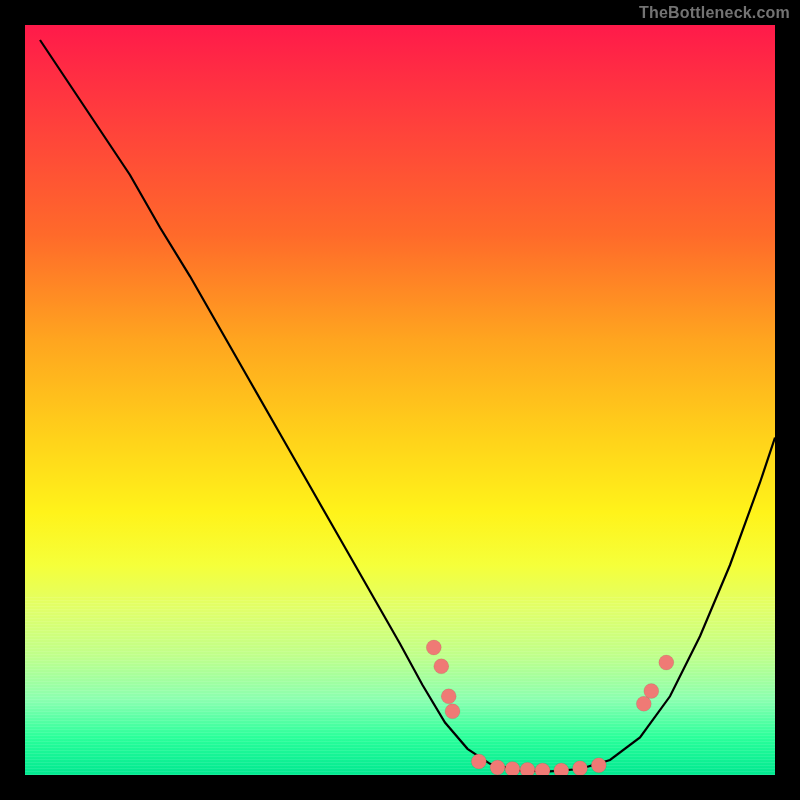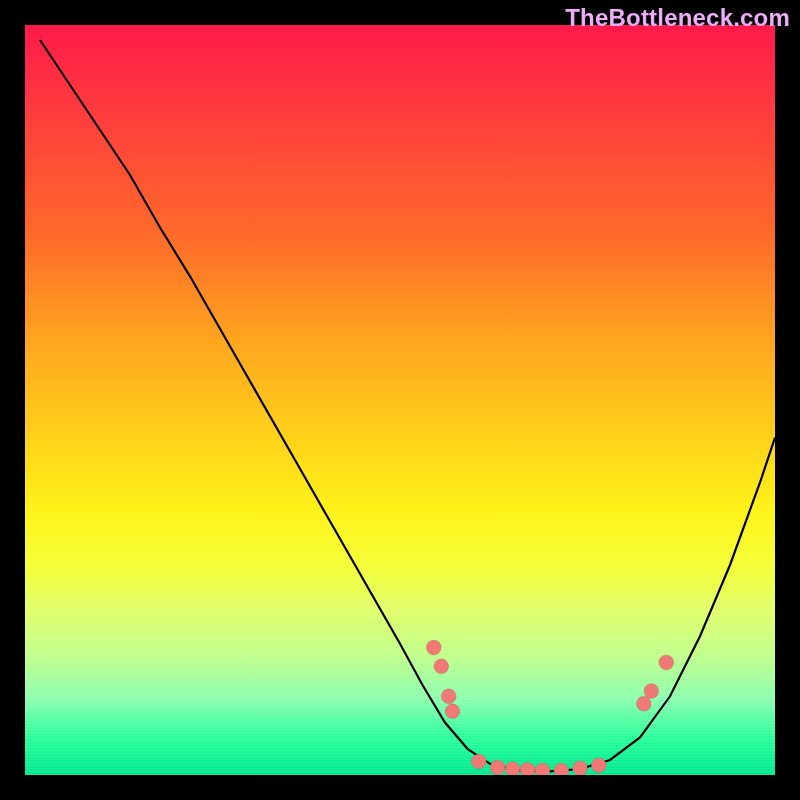--- a/index.html
+++ b/index.html
@@ -34,22 +34,22 @@
       rgba(255,255,255,0.25) 2px,
       rgba(255,255,255,0.25) 3px);
     mix-blend-mode: screen;
     opacity: 0.35;
   }
   svg.curve { position: absolute; left: 0; top: 0; width: 100%; height: 100%; }
   .watermark {
     position: absolute;
     top: 4px;
     right: 10px;
-    color: #f0abfc;
-    font-size: 24px;
+    color: #737373;
+    font-size: 16px;
     font-weight: 600;
     letter-spacing: 0.2px;
     user-select: none;
   }
   .pt { fill: #ef7a75; stroke: rgba(0,0,0,0.15); stroke-width: 0.5; }
 </style>
 </head>
 <body>
 <div class="frame">
   <div class="plot-area">

